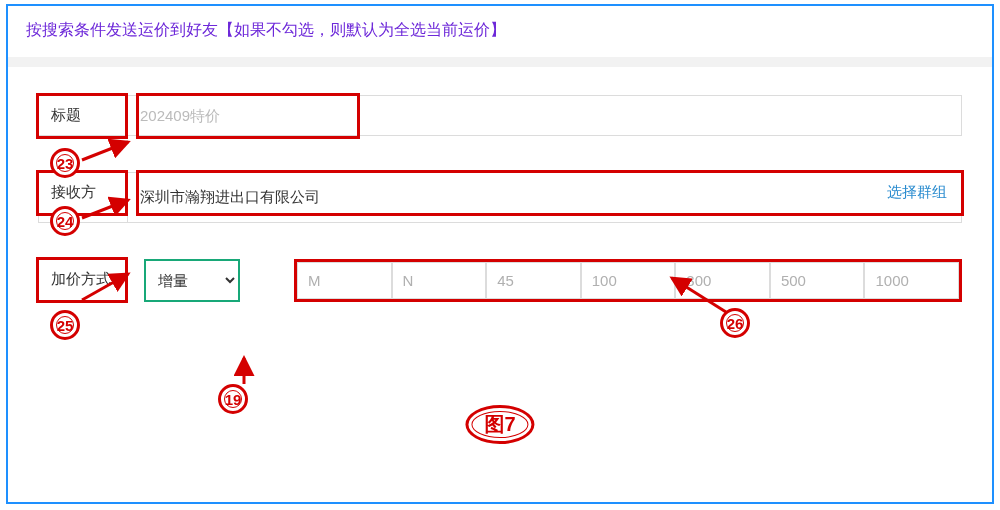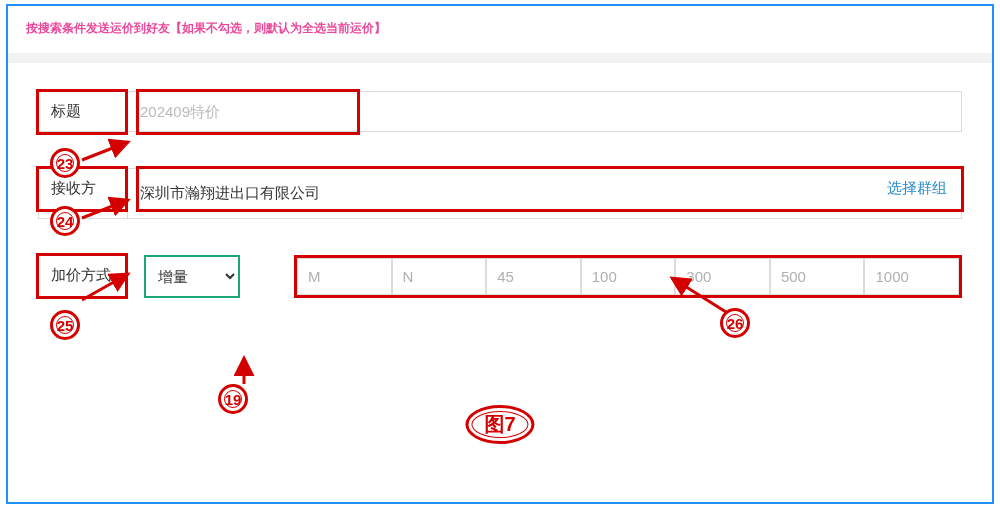--- a/index.html
+++ b/index.html
@@ -13,25 +13,24 @@
     position: relative;
   }
   .outer-frame {
     position: absolute;
     top: 4px; left: 6px;
     width: 988px; height: 500px;
     border: 2px solid #1e90ff;
     background: #fff;
   }
   .header-bar {
-    font-size: 12px;
-    color: #ec4899;
+    font-size: 16px;
+    color: #6d28d9;
     padding: 14px 18px 16px;
     background: #fff;
-    font-weight: bold;
   }
   .gray-gap {
     height: 10px;
     background: #f2f2f2;
   }
   .form-area {
     padding: 28px 30px 40px 30px;
     background: #fff;
     position: relative;
   }

